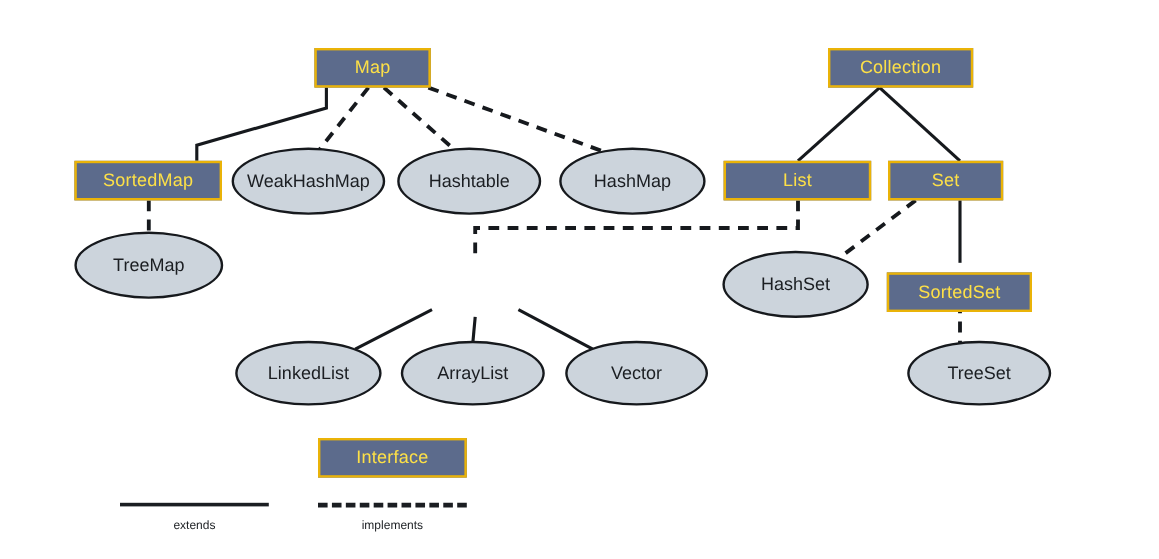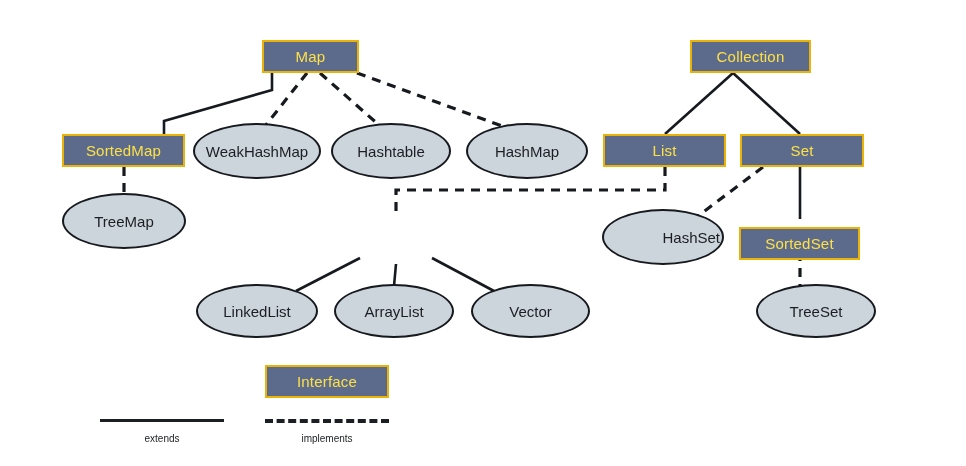--- a/index.html
+++ b/index.html
@@ -102,21 +102,21 @@
   </div>
   <div class="node iface" style="left: 672px; top: 40px; width: 121px; height: 33px; margin-left: 18px;">
     <span class="node-label">Collection</span>
   </div>
   <div class="node iface" style="left: 62px; top: 134px; width: 123px; height: 33px;">
     <span class="node-label">SortedMap</span>
   </div>
   <div class="node iface" style="left: 603px; top: 134px; width: 123px; height: 33px;">
     <span class="node-label">List</span>
   </div>
-  <div class="node iface" style="left: 740px; top: 134px; width: 124px; height: 33px;">
+  <div class="node iface" style="left: 740px; top: 134px; width: 96px; height: 33px;">
     <span class="node-label">Set</span>
   </div>
   <div class="node iface" style="left: 739px; top: 227px; width: 121px; height: 33px;">
     <span class="node-label">SortedSet</span>
   </div>
   <div class="node klass" style="left: 193px; top: 123px; width: 128px; height: 56px;">
     <span class="node-label">WeakHashMap</span>
   </div>
 
   <div class="node iface" style="left: 265px; top: 365px; width: 124px; height: 33px;">
@@ -124,21 +124,21 @@
   </div>
   <div class="node klass" style="left: 331px; top: 123px; width: 120px; height: 56px;">
     <span class="node-label">Hashtable</span>
   </div>
   <div class="node klass" style="left: 466px; top: 123px; width: 122px; height: 56px;">
     <span class="node-label">HashMap</span>
   </div>
   <div class="node klass" style="left: 62px; top: 193px; width: 124px; height: 56px;">
     <span class="node-label">TreeMap</span>
   </div>
-  <div class="node klass" style="left: 602px; top: 209px; width: 122px; height: 56px; justify-content: flex-end;">
+  <div class="node klass" style="left: 602px; top: 209px; width: 122px; height: 56px;">
     <span class="node-label">HashSet</span>
   </div>
   <div class="node klass" style="left: 196px; top: 284px; width: 122px; height: 54px;">
     <span class="node-label">LinkedList</span>
   </div>
   <div class="node klass" style="left: 334px; top: 284px; width: 120px; height: 54px;">
     <span class="node-label">ArrayList</span>
   </div>
   <div class="node klass" style="left: 471px; top: 284px; width: 119px; height: 54px;">
     <span class="node-label">Vector</span>

